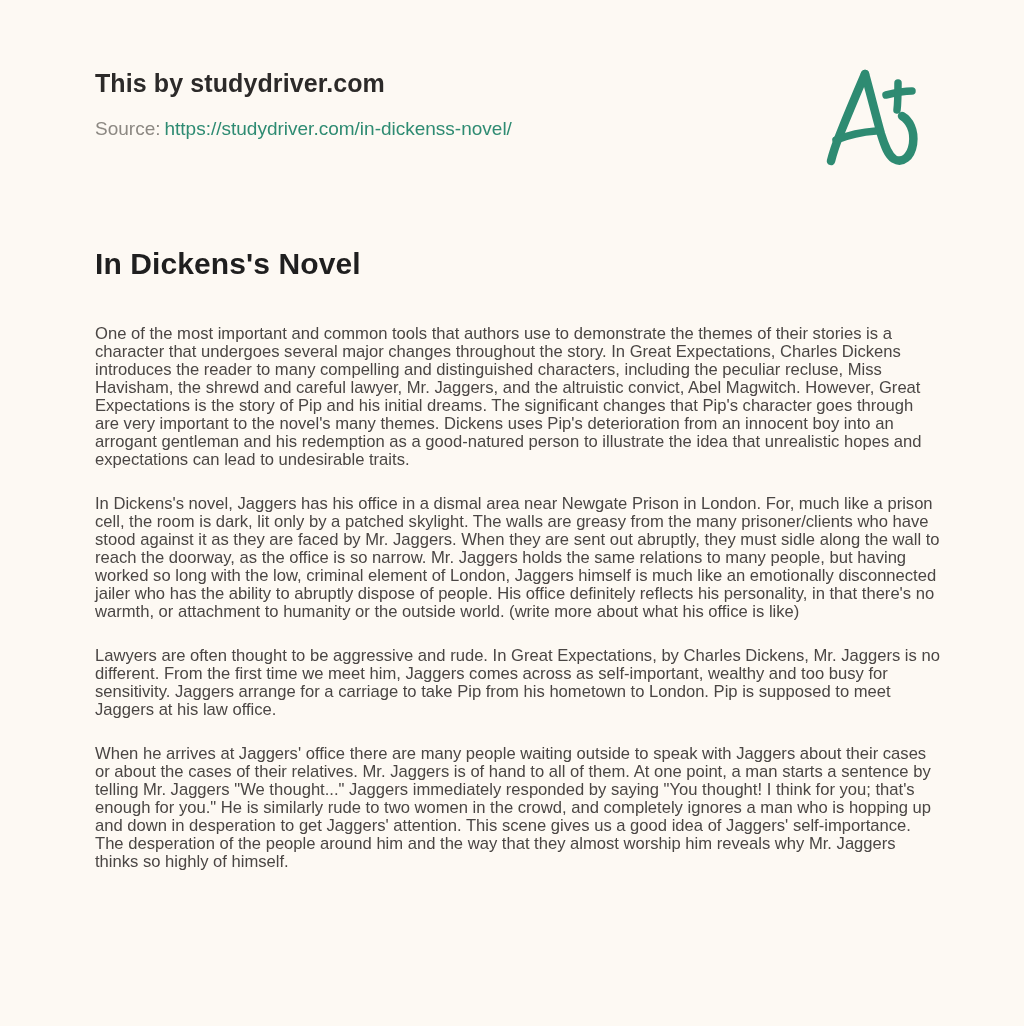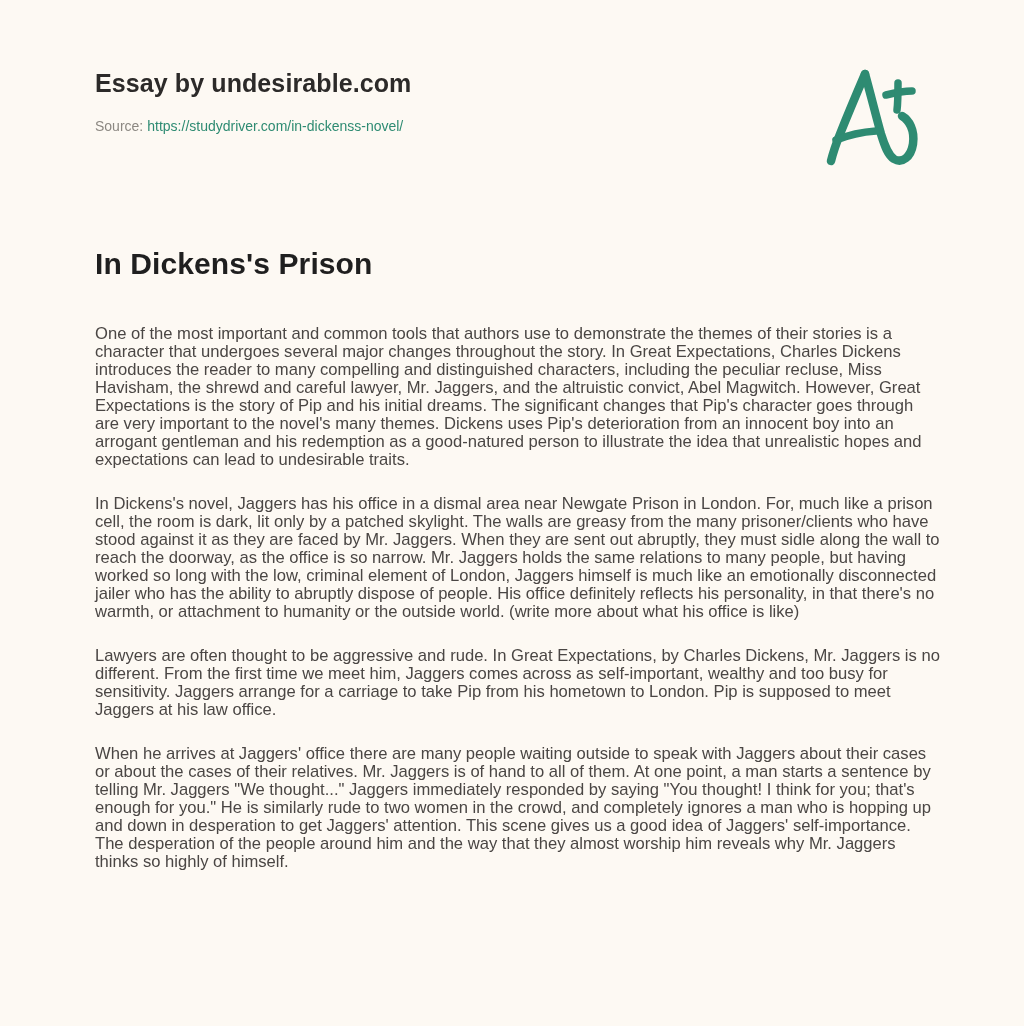--- a/index.html
+++ b/index.html
@@ -42,21 +42,21 @@
     font-size: 25px;
     font-weight: bold;
     color: #2c2a29;
     letter-spacing: 0.1px;
     line-height: 1.2;
     margin: 0;
   }
 
   .source-line {
     margin-top: 19px;
-    font-size: 14px;
+    font-size: 19px;
     line-height: 1.3;
     color: #8c8882;
     white-space: nowrap;
   }
 
   .source-label {
     color: #8c8882;
   }
 
   .source-url {
@@ -113,21 +113,21 @@
   }
 </style>
 </head>
 <body>
 
 <div class="page">
 
   <div class="header">
 
     <div class="brand-block">
-      <h1 class="brand-title">Essay by undesirable.com</h1>
+      <h1 class="brand-title">This by studydriver.com</h1>
 
       <div class="source-line">
         <span class="source-label">Source:</span><a class="source-url" href="#">https://studydriver.com/in-dickenss-novel/</a>
       </div>
     </div>
 
     <div class="logo">
       <svg viewBox="0 0 116 112" xmlns="http://www.w3.org/2000/svg" fill="none" stroke="#2e8b72" stroke-linecap="round" stroke-linejoin="round">
 
         <path d="M53 12 C47 26, 36 52, 28 72 C24 82, 21 91, 19 99" stroke-width="8.5"></path>
@@ -138,21 +138,21 @@
         <path d="M24 78 C34 74, 50 70, 64 69" stroke-width="7.5"></path>
 
         <path d="M74 33 C82 31, 92 29, 100 29" stroke-width="7.5"></path>
 
         <path d="M86 21 C86 30, 86 40, 85 48" stroke-width="7.5"></path>
       </svg>
     </div>
   </div>
 
   <div class="article">
-    <h2 class="article-title">In Dickens's Prison</h2>
+    <h2 class="article-title">In Dickens's Novel</h2>
 
     <div class="article-body">
       <p>One of the most important and common tools that authors use to demonstrate the themes of their stories is a character that undergoes several major changes throughout the story. In Great Expectations, Charles Dickens introduces the reader to many compelling and distinguished characters, including the peculiar recluse, Miss Havisham, the shrewd and careful lawyer, Mr. Jaggers, and the altruistic convict, Abel Magwitch. However, Great Expectations is the story of Pip and his initial dreams. The significant changes that Pip's character goes through are very important to the novel's many themes. Dickens uses Pip's deterioration from an innocent boy into an arrogant gentleman and his redemption as a good-natured person to illustrate the idea that unrealistic hopes and expectations can lead to undesirable traits.</p>
       <p>In Dickens's novel, Jaggers has his office in a dismal area near Newgate Prison in London. For, much like a prison cell, the room is dark, lit only by a patched skylight. The walls are greasy from the many prisoner/clients who have stood against it as they are faced by Mr. Jaggers. When they are sent out abruptly, they must sidle along the wall to reach the doorway, as the office is so narrow. Mr. Jaggers holds the same relations to many people, but having worked so long with the low, criminal element of London, Jaggers himself is much like an emotionally disconnected jailer who has the ability to abruptly dispose of people. His office definitely reflects his personality, in that there's no warmth, or attachment to humanity or the outside world. (write more about what his office is like)</p>
       <p>Lawyers are often thought to be aggressive and rude. In Great Expectations, by Charles Dickens, Mr. Jaggers is no different. From the first time we meet him, Jaggers comes across as self-important, wealthy and too busy for sensitivity. Jaggers arrange for a carriage to take Pip from his hometown to London. Pip is supposed to meet Jaggers at his law office.</p>
       <p>When he arrives at Jaggers' office there are many people waiting outside to speak with Jaggers about their cases or about the cases of their relatives. Mr. Jaggers is of hand to all of them. At one point, a man starts a sentence by telling Mr. Jaggers "We thought..." Jaggers immediately responded by saying "You thought! I think for you; that's enough for you." He is similarly rude to two women in the crowd, and completely ignores a man who is hopping up and down in desperation to get Jaggers' attention. This scene gives us a good idea of Jaggers' self-importance. The desperation of the people around him and the way that they almost worship him reveals why Mr. Jaggers thinks so highly of himself.</p>
     </div>
   </div>
 
 </div>

